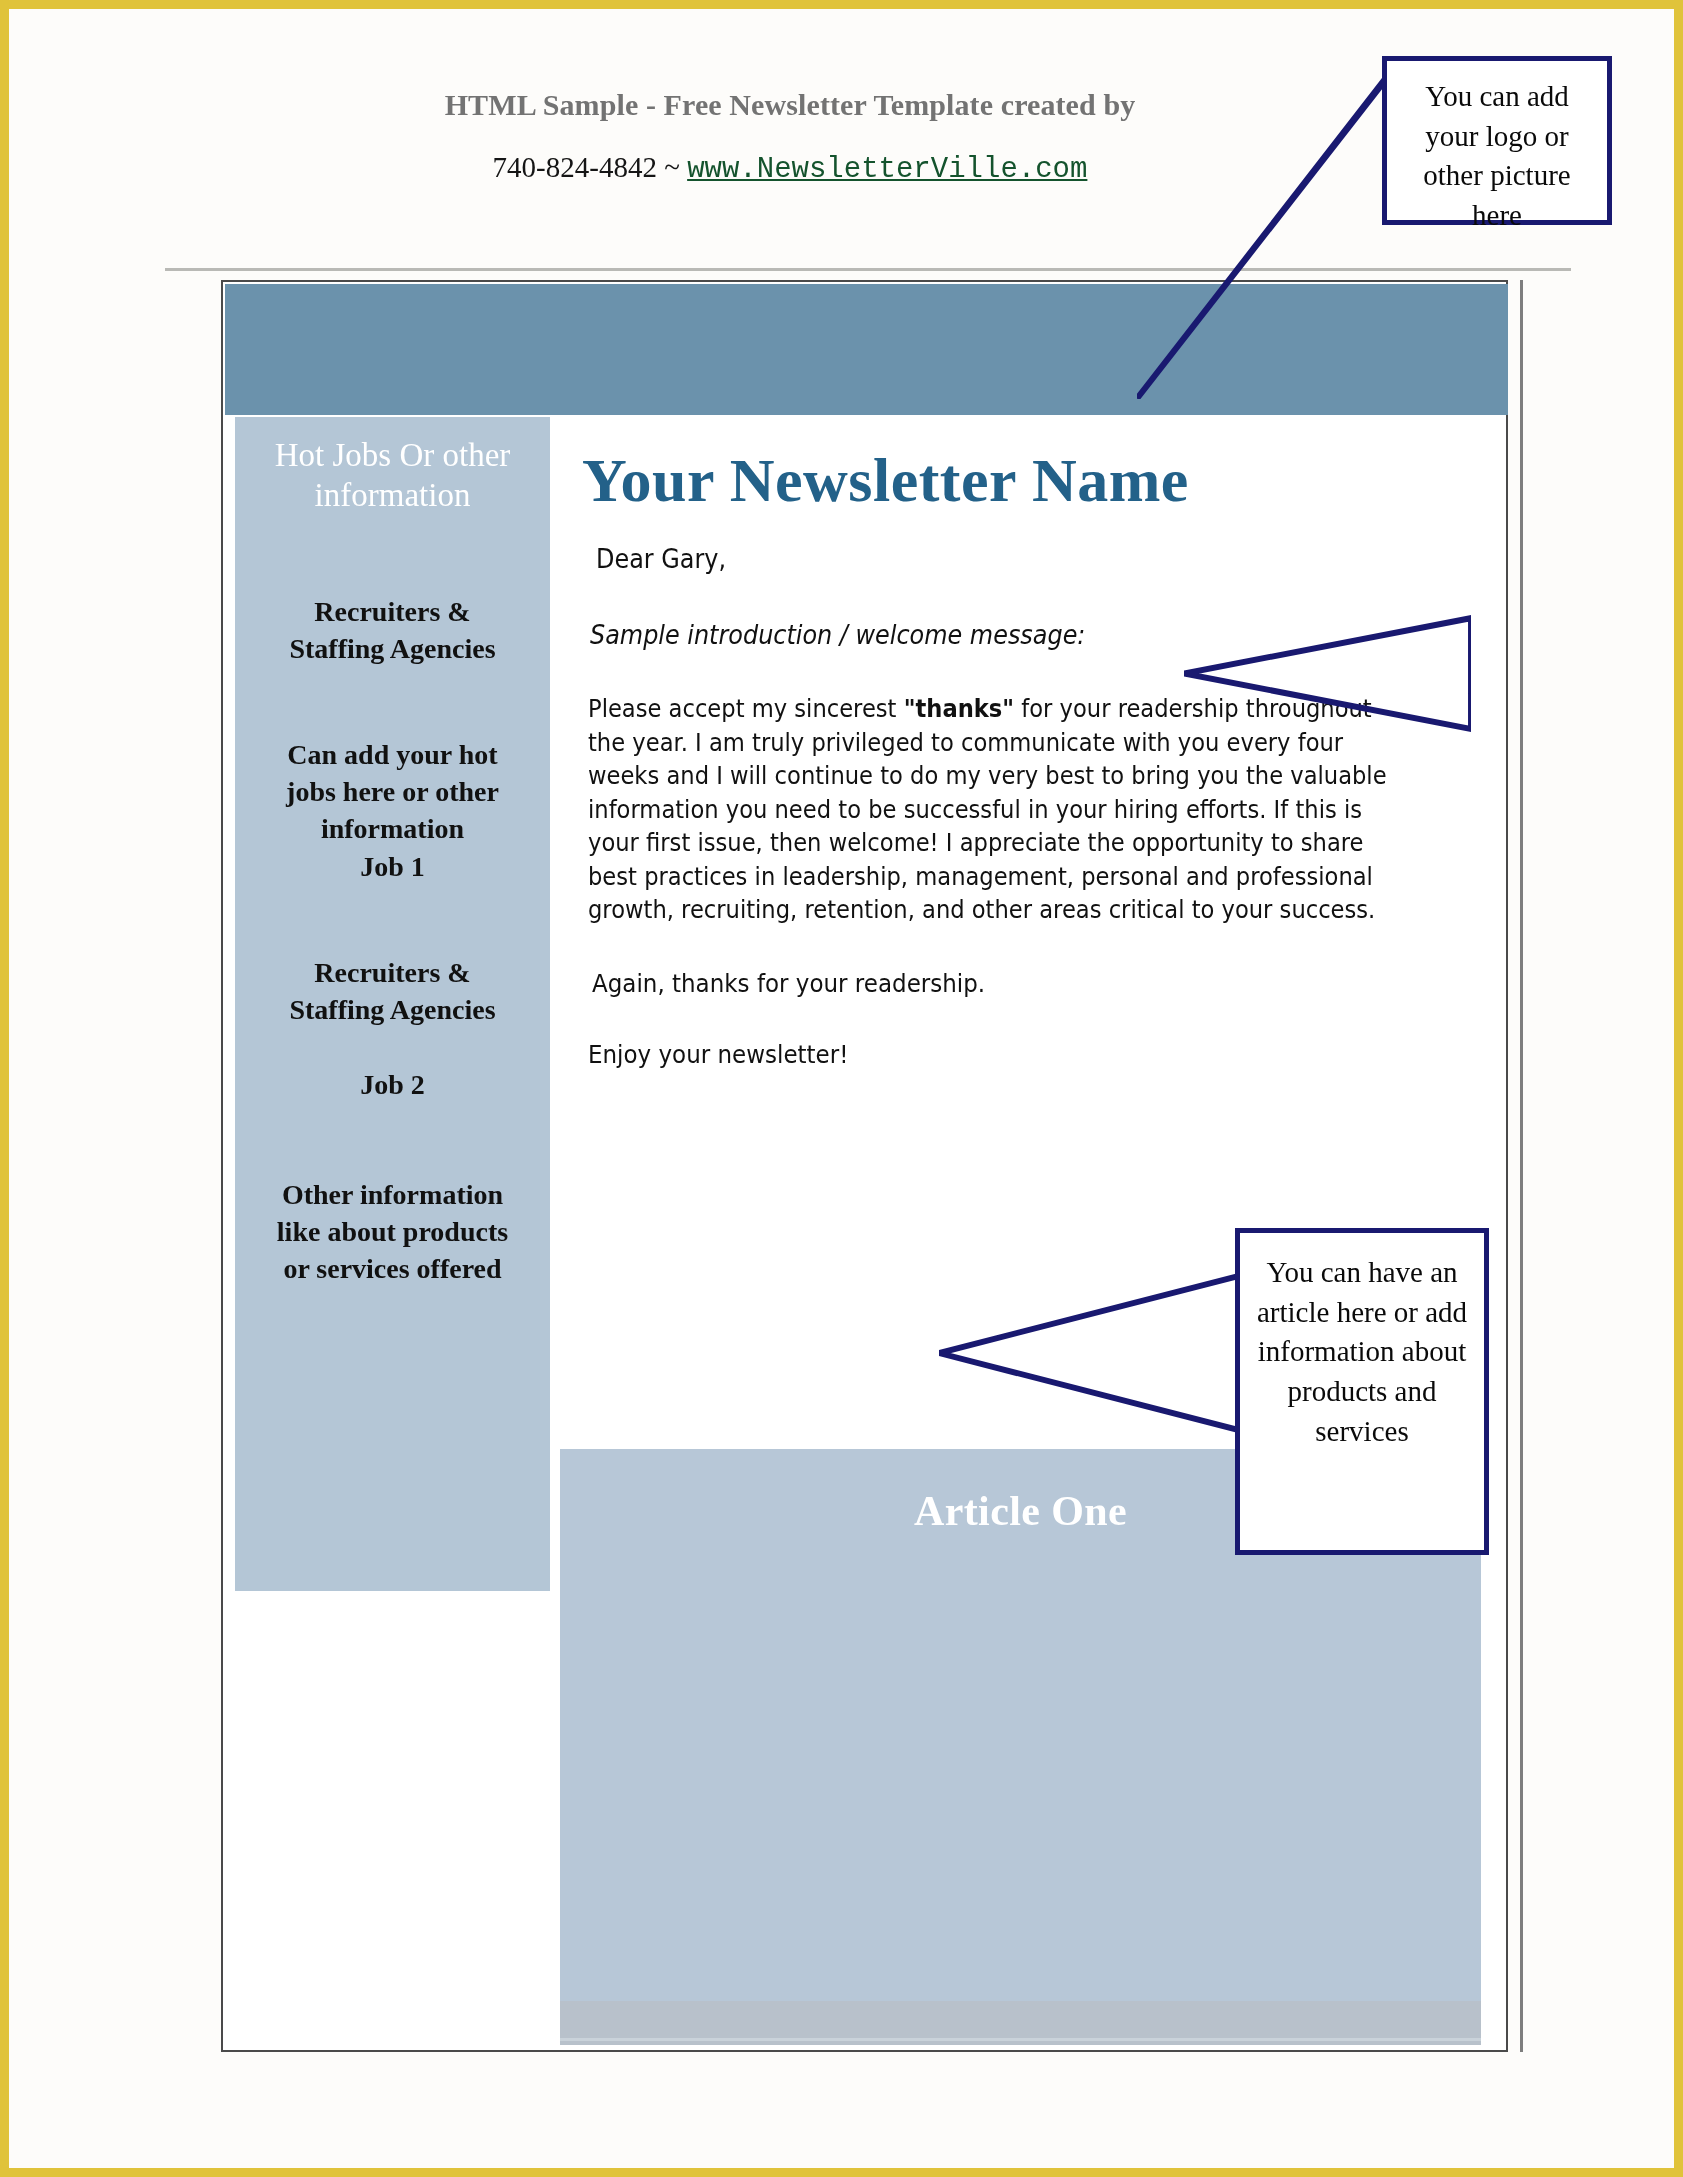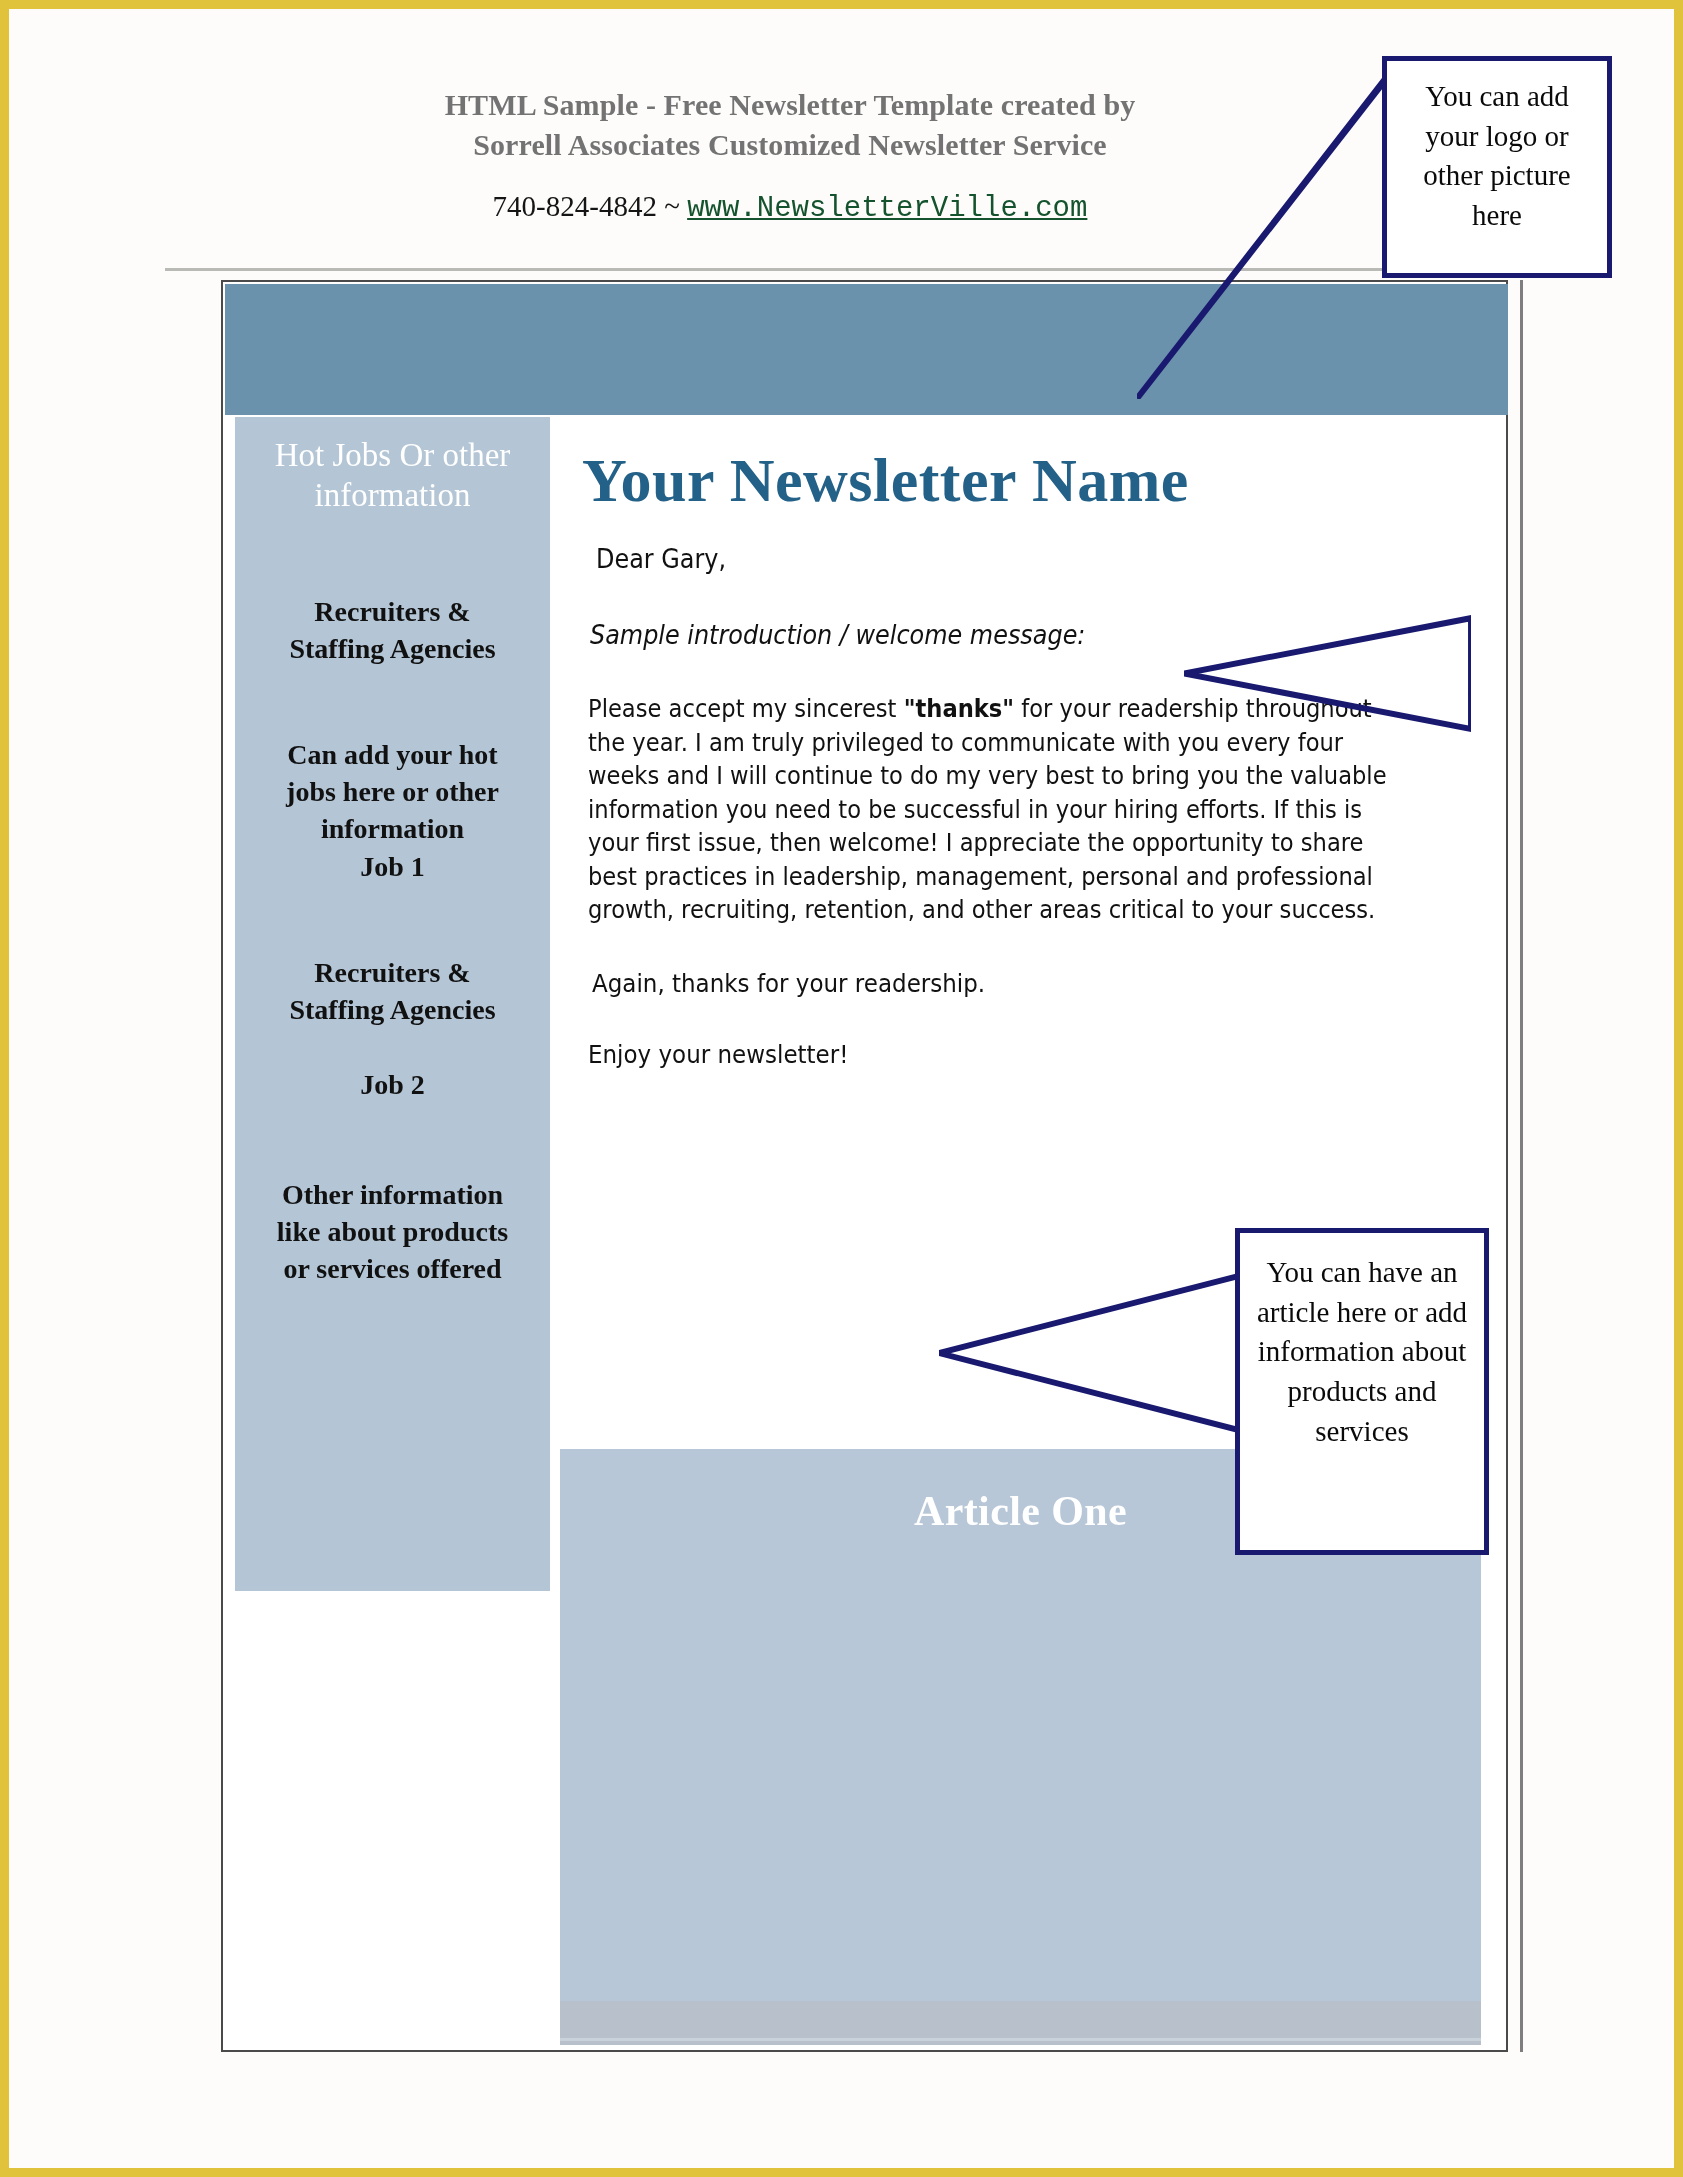--- a/index.html
+++ b/index.html
@@ -283,21 +283,21 @@
     color: #0a0a0a;
     text-align: center;
     z-index: 40;
   }
   .callout-text { display: block; }
 
   #callout-logo {
     left: 1364px;
     top: 38px;
     width: 230px;
-    height: 222px;
+    height: 169px;
     font-size: 29px;
     line-height: 1.37;
     padding: 16px 10px 0 10px;
   }
   #callout-welcome {
     left: 1438px;
     top: 550px;
     width: 180px;
     height: 176px;
     font-size: 25px;
@@ -317,21 +317,20 @@
   .pointer { position: absolute; z-index: 39; }
 </style>
 </head>
 <body>
 
 <div id="page">
   <div id="page-inner">
 
     <div class="masthead">
       <div class="masthead-line">HTML Sample - Free Newsletter Template created by</div>
-      <div class="masthead-line">Sorrell Associates Customized Newsletter Service</div>
       <div class="masthead-contact">
         <span>740-824-4842</span><span> ~ </span><a href="#">www.NewsletterVille.com</a>
       </div>
     </div>
 
     <div class="rule"></div>
 
     <div class="newsletter">
 
       <div class="banner"></div>

